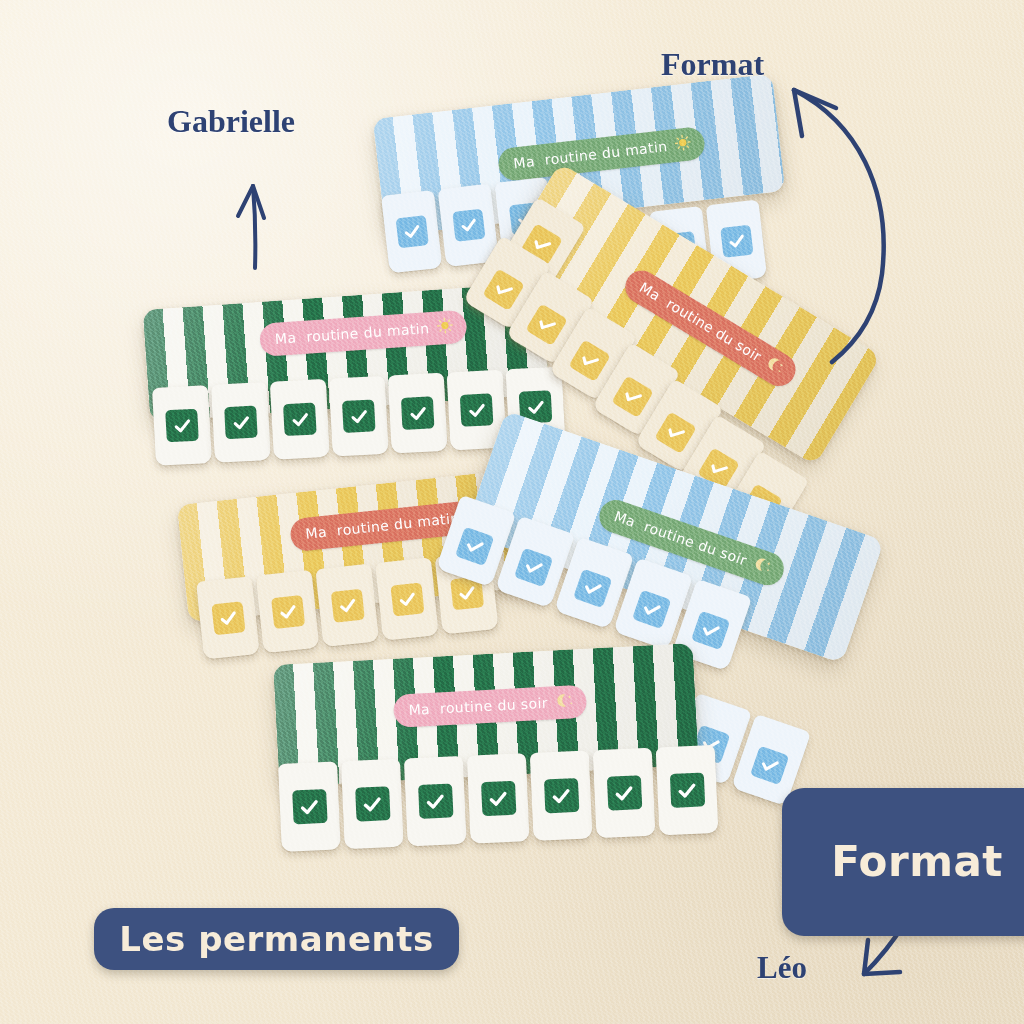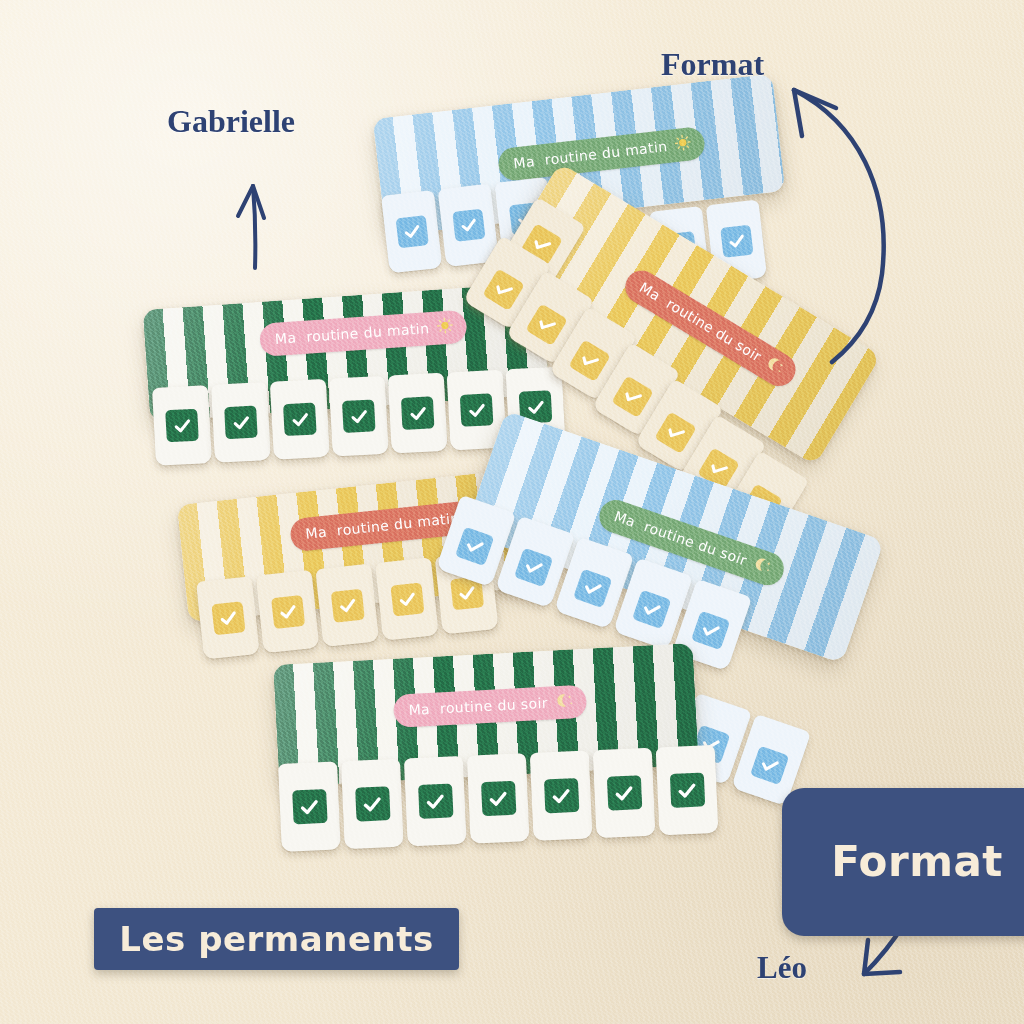--- a/index.html
+++ b/index.html
@@ -64,21 +64,21 @@
   .chk svg{display:block;}
 
   
   .anno{
     position:absolute;
     font-family:"Liberation Serif", serif;
     font-weight:bold;color:#2e4273;
     text-shadow:0 1px 0 rgba(255,255,255,.5);
   }
   .badge{
-    position:absolute;background:#3d5180;border-radius:4px;
+    position:absolute;background:#3d5180;border-radius:20px;
     display:flex;align-items:center;justify-content:center;
     color:#f7ecd9;
     font-family:"DejaVu Sans", sans-serif;
     font-weight:bold;letter-spacing:.5px;
     box-shadow:0 4px 10px rgba(80,70,50,.3);
   }
   .arrow{position:absolute;pointer-events:none;}
 </style>
 </head>
 <body>

